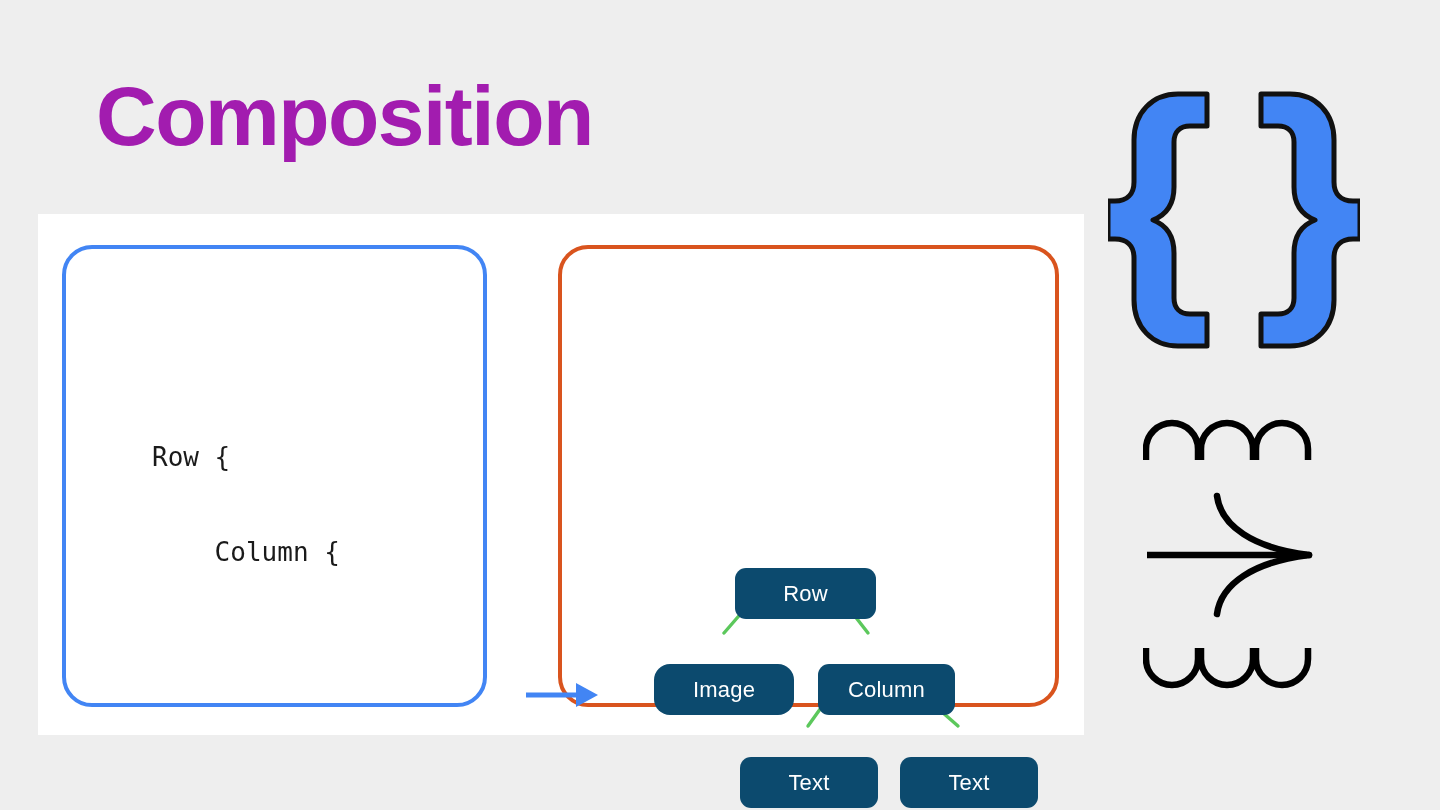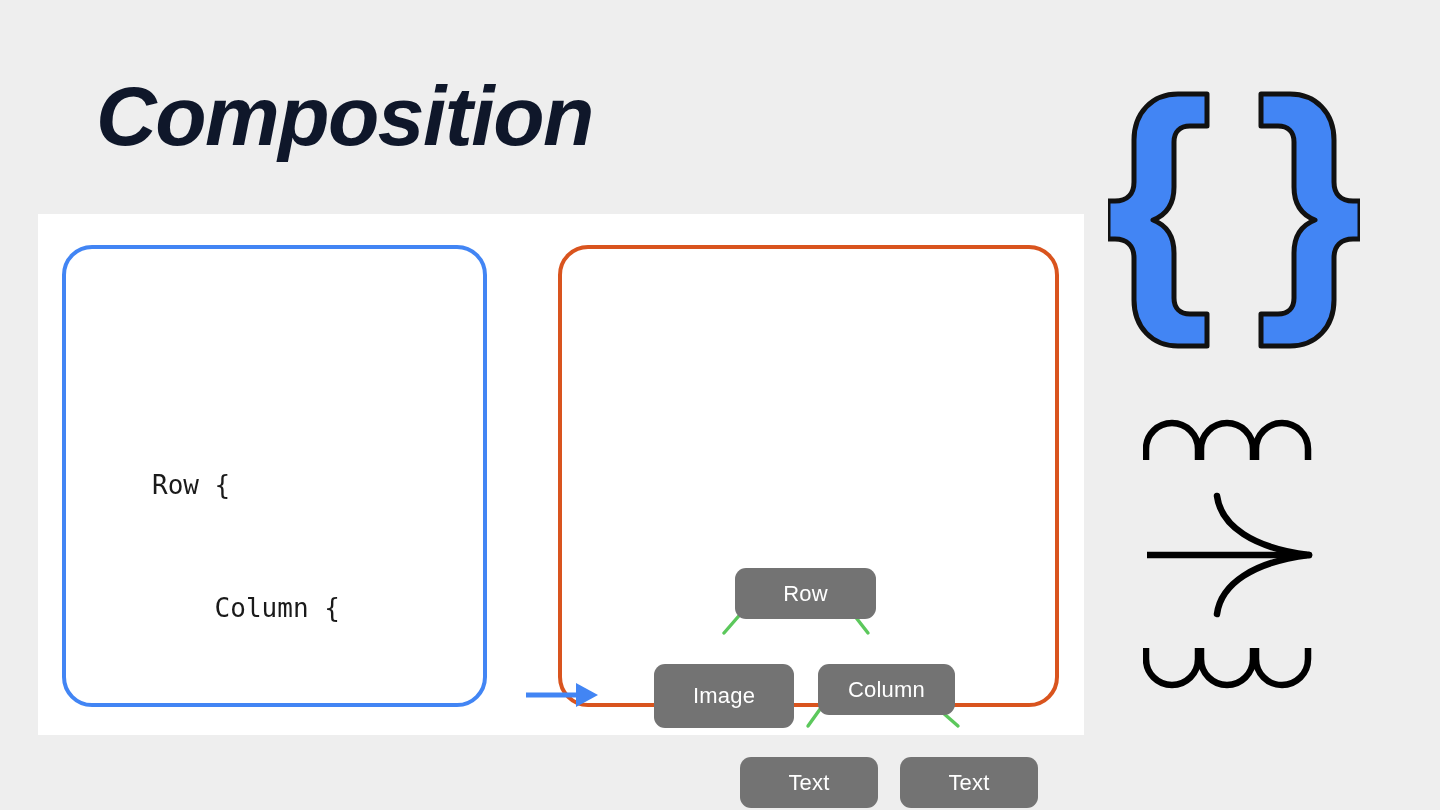--- a/index.html
+++ b/index.html
@@ -16,25 +16,24 @@
   }
 
   
   #slide-title {
     position: absolute;
     left: 96px;
     top: 72px;
     font-size: 84px;
     font-weight: 700;
     letter-spacing: -1.5px;
-    color: #0f172a;
+    color: #a21caf;
     line-height: 1.05;
     white-space: nowrap;
     font-family: "Liberation Sans", sans-serif;
-    font-style: italic;
   }
 
   
   #content-card {
     position: absolute;
     left: 38px;
     top: 214px;
     width: 1046px;
     height: 521px;
     background: #ffffff;
@@ -71,21 +70,20 @@
     font-family: "DejaVu Sans Mono", "Liberation Mono", monospace;
     font-size: 26px;
     line-height: 31.5px;
     color: #1a1a1a;
     white-space: pre;
     letter-spacing: 0px;
   }
   #code-block .code-line {
     display: block;
     white-space: pre;
-    margin-top: 28px;
   }
 
   
   #flow-arrow {
     position: absolute;
     left: 486px;
     top: 460px;
     width: 80px;
     height: 42px;
   }
@@ -94,34 +92,34 @@
   #tree-diagram {
     position: absolute;
     left: 520px;
     top: 31px;
     width: 501px;
     height: 462px;
     pointer-events: none;
   }
   .tree-node {
     position: absolute;
-    background: #737373;
+    background: #0c4a6e;
     border-radius: 11px;
     color: #ffffff;
     font-family: "Liberation Sans", sans-serif;
     font-size: 22px;
     font-weight: 400;
     display: flex;
     align-items: center;
     justify-content: center;
     box-sizing: border-box;
     letter-spacing: 0.2px;
   }
   #node-row    { left: 177px; top: 323px; width: 141px; height: 51px; }
-  #node-image  { left:  96px; top: 419px; width: 140px; height: 64px; }
+  #node-image  { left:  96px; top: 419px; width: 140px; height: 51px; border-radius: 16px; }
   #node-column { left: 260px; top: 419px; width: 137px; height: 51px; }
   #node-text-1 { left: 182px; top: 512px; width: 138px; height: 51px; }
   #node-text-2 { left: 342px; top: 512px; width: 138px; height: 51px; }
 
   
   #brace-decoration {
     position: absolute;
     left: 1108px;
     top: 88px;
     width: 252px;

